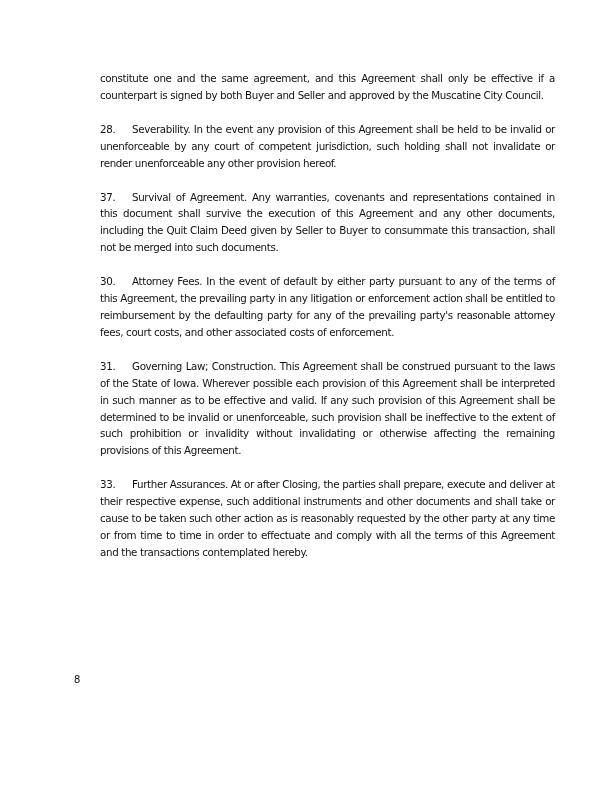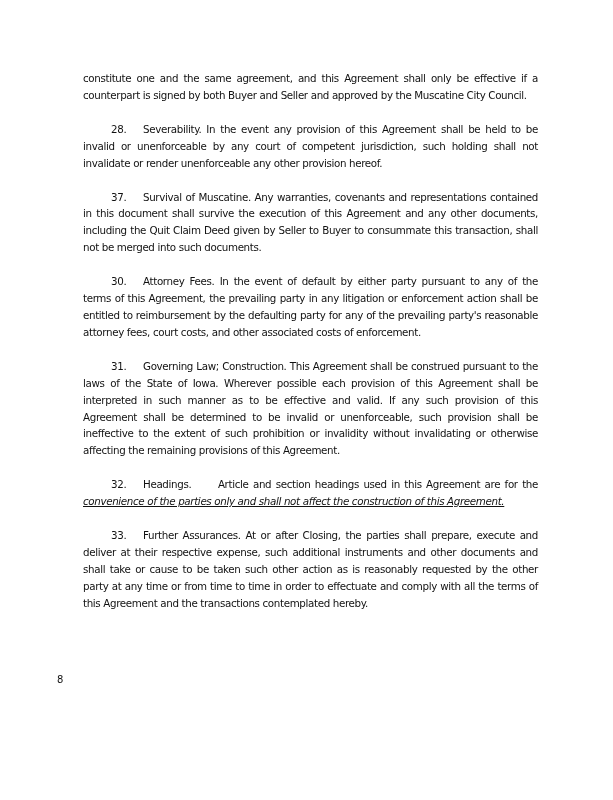--- a/index.html
+++ b/index.html
@@ -1,48 +1,47 @@
 <!DOCTYPE html>
 <html><head>
 <meta charset="utf-8">
 <style>
   html, body { margin: 0; padding: 0; background: #ffffff; }
   body { width: 613px; height: 800px; position: relative; overflow: hidden; }
   .page {
-    position: absolute; left: 0; top: 0; width: 518px; height: 800px; background: #fff;
+    position: absolute; left: 17px; top: 0; width: 518px; height: 800px; background: #fff;
     font-family: "DejaVu Sans", sans-serif; color: #111;
   }
   .body {
     position: absolute; left: 83px; top: 70px; width: 455px;
     font-size: 10.3px; line-height: 16.9px; text-align: justify;
     letter-spacing: -0.35px; word-spacing: 0px;
   }
   .para { margin: 0 0 17px 0; }
-  .para .num { display: inline-block; margin-left: 28px; width: 32px; }
+  .para .num { display: inline-block; width: 32px; }
   .heading { }
   .ital { font-style: italic; text-decoration: underline; }
   .page-number {
     position: absolute; left: 57px; top: 674px; font-size: 10px;
     font-family: "DejaVu Sans", sans-serif; color: #111;
   }
 </style>
 </head>
 <body>
 
 <div class="page">
   <div class="body">
     <p class="para">constitute one and the same agreement, and this Agreement shall only be effective if a counterpart is signed by both Buyer and Seller and approved by the Muscatine City Council.</p>
 
     <p class="para"><span class="num">28.</span><span class="heading">Severability.</span><span> In the event any provision of this Agreement shall be held to be invalid or unenforceable by any court of competent jurisdiction, such holding shall not invalidate or render unenforceable any other provision hereof.</span></p>
 
-    <p class="para"><span class="num">37.</span><span class="heading">Survival of Muscatine.</span><span> Any warranties, covenants and representations contained in this document shall survive the execution of this Agreement and any other documents, including the Quit Claim Deed given by Seller to Buyer to consummate this transaction, shall not be merged into such documents.</span></p>
+    <p class="para"><span class="num">37.</span><span class="heading">Survival of Agreement.</span><span> Any warranties, covenants and representations contained in this document shall survive the execution of this Agreement and any other documents, including the Quit Claim Deed given by Seller to Buyer to consummate this transaction, shall not be merged into such documents.</span></p>
 
     <p class="para"><span class="num">30.</span><span class="heading">Attorney Fees.</span><span> In the event of default by either party pursuant to any of the terms of this Agreement, the prevailing party in any litigation or enforcement action shall be entitled to reimbursement by the defaulting party for any of the prevailing party's reasonable attorney fees, court costs, and other associated costs of enforcement.</span></p>
 
     <p class="para"><span class="num">31.</span><span class="heading">Governing Law; Construction.</span><span> This Agreement shall be construed pursuant to the laws of the State of Iowa. Wherever possible each provision of this Agreement shall be interpreted in such manner as to be effective and valid.  If any such provision of this Agreement shall be determined to be invalid or unenforceable, such provision shall be ineffective to the extent of such prohibition or invalidity without invalidating or otherwise affecting the remaining provisions of this Agreement.</span></p>
 
-    <p class="para"><span class="num">32.</span><span class="heading">Headings.</span><span style="white-space:pre-wrap">      Article and section headings used in this Agreement are for the </span><span class="ital">convenience of the parties only and shall not affect the construction of this Agreement.</span></p>
 
     <p class="para"><span class="num">33.</span><span class="heading">Further Assurances.</span><span>  At or after Closing, the parties shall prepare, execute and deliver at their respective expense, such additional instruments and other documents and shall take or cause to be taken such other action as is reasonably requested by the other party at any time or from time to time in order to effectuate and comply with all the terms of this Agreement and the transactions contemplated hereby.</span></p>
   </div>
 
   <div class="page-number">8</div>
 </div>
 
 </body></html>

